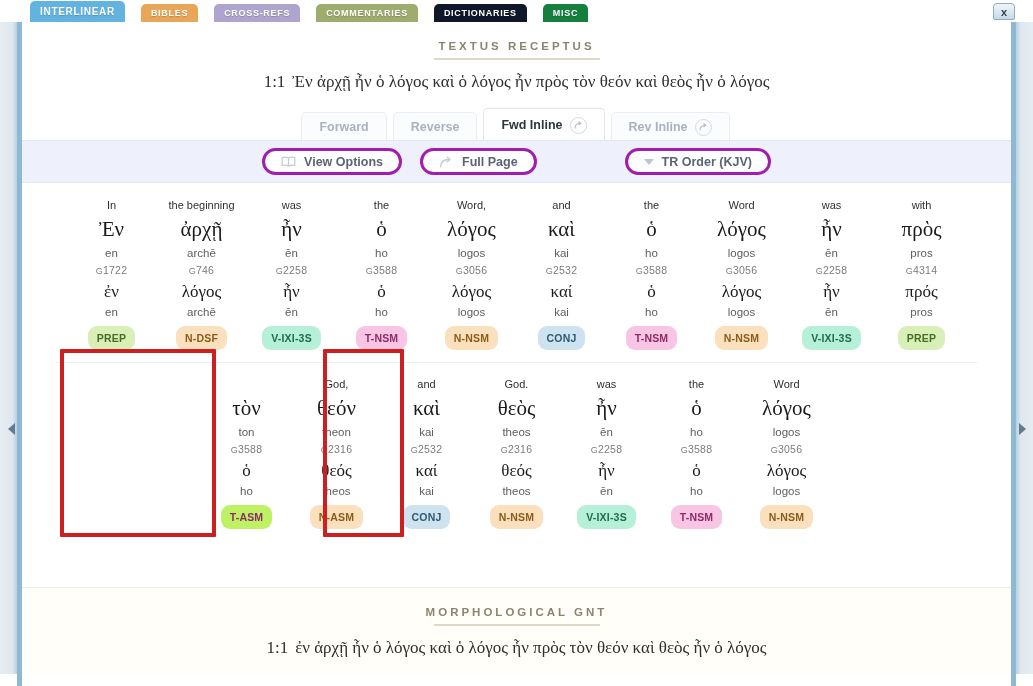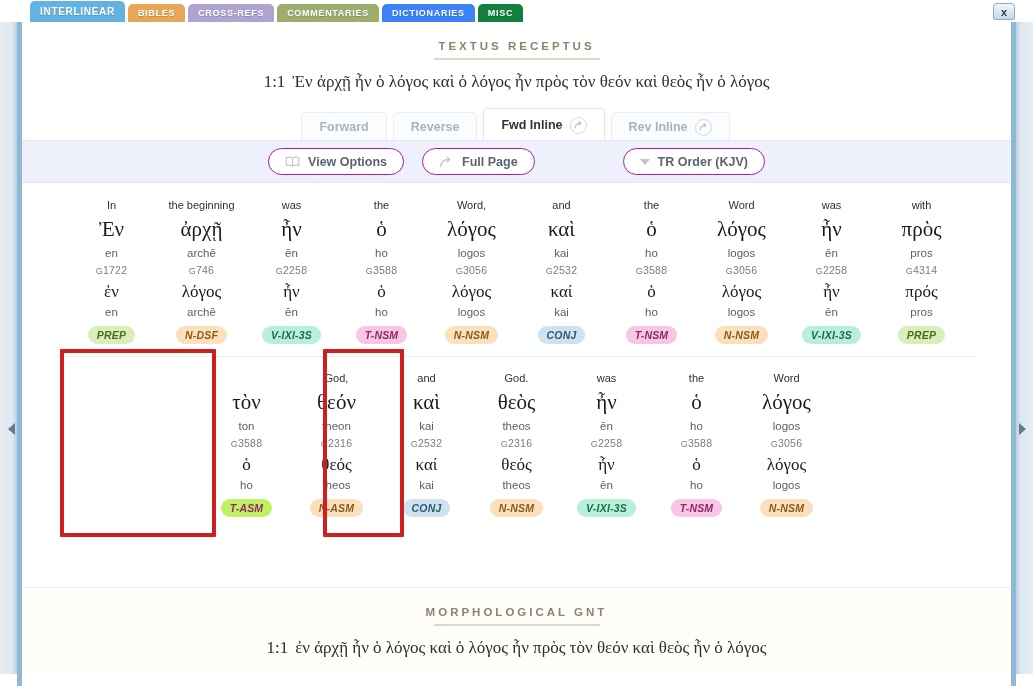--- a/index.html
+++ b/index.html
@@ -22,21 +22,21 @@
   
   .tabstrip {
     position: absolute;
     top: 0; left: 0;
     width: 1033px;
     height: 22px;
     background: #ffffff;
     display: flex;
     align-items: flex-end;
     padding-left: 30px;
-    gap: 3px;
+    gap: 16px;
     z-index: 6;
   }
   .tab {
     height: 18px;
     padding: 0 10px;
     border-radius: 5px 5px 0 0;
     font-size: 9px;
     font-weight: bold;
     letter-spacing: 0.7px;
     color: #ffffff;
@@ -245,21 +245,21 @@
     align-items: center;
     justify-content: center;
     gap: 18px;
     position: relative;
   }
   .pill {
     height: 27px;
     padding: 0 16px;
     border-radius: 14px;
     background: #ffffff;
-    border: 1px solid #a21caf;
+    border: 3px solid #a21caf;
     display: flex;
     align-items: center;
     gap: 8px;
     font-size: 12.5px;
     font-weight: bold;
     color: #5b6475;
     cursor: pointer;
     white-space: nowrap;
   }
   .pill.spaced { margin-left: 70px; }
@@ -330,30 +330,29 @@
     white-space: nowrap;
   }
   .w-lemma-tr {
     font-size: 11.5px;
     color: #5e5e5e;
     line-height: 18px;
   }
   .badge {
     margin-top: 5px;
     height: 18px;
-    padding: 6px 9px;
+    padding: 12px 9px;
     border-radius: 9px;
     font-size: 10.5px;
     font-weight: bold;
     display: inline-flex;
     align-items: center;
     justify-content: center;
     letter-spacing: .2px;
     white-space: nowrap;
-    font-style: italic;
   }
 
   
   .hl {
     position: absolute;
     border: 4px solid #cc1f20;
     z-index: 3;
     pointer-events: none;
     border-radius: 1px;
   }
@@ -384,21 +383,21 @@
       </div>
       <div class="tab" style="background: rgb(232, 166, 89);">
         <span>BIBLES</span>
       </div>
       <div class="tab" style="background: rgb(175, 164, 205);">
         <span>CROSS-REFS</span>
       </div>
       <div class="tab" style="background: rgb(156, 173, 110);">
         <span>COMMENTARIES</span>
       </div>
-      <div class="tab" style="background: #3b82f6;">
+      <div class="tab" style="background: #0f172a;">
         <span>DICTIONARIES</span>
       </div>
       <div class="tab" style="background: #15803d;">
         <span>MISC</span>
       </div>
     </div>
 
   <div class="close-btn">x</div>
 
   <div class="pager pager-left">

